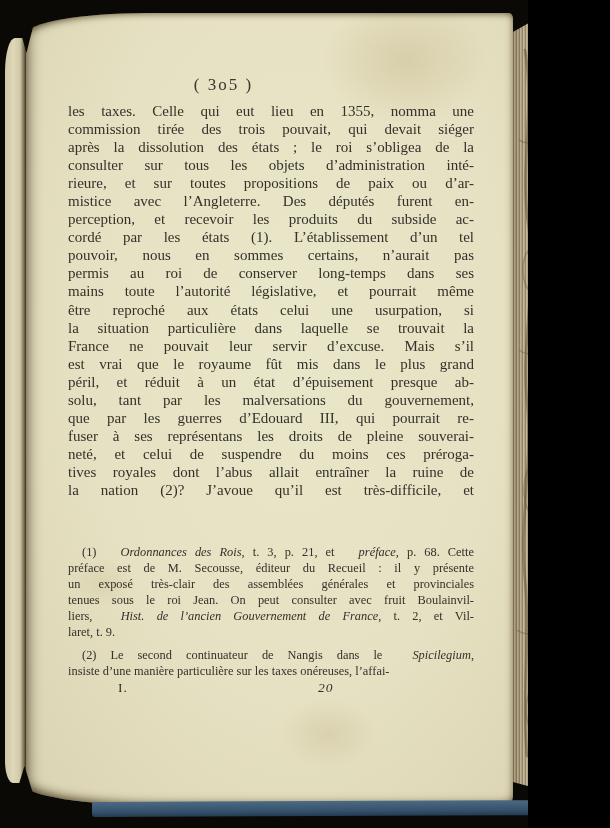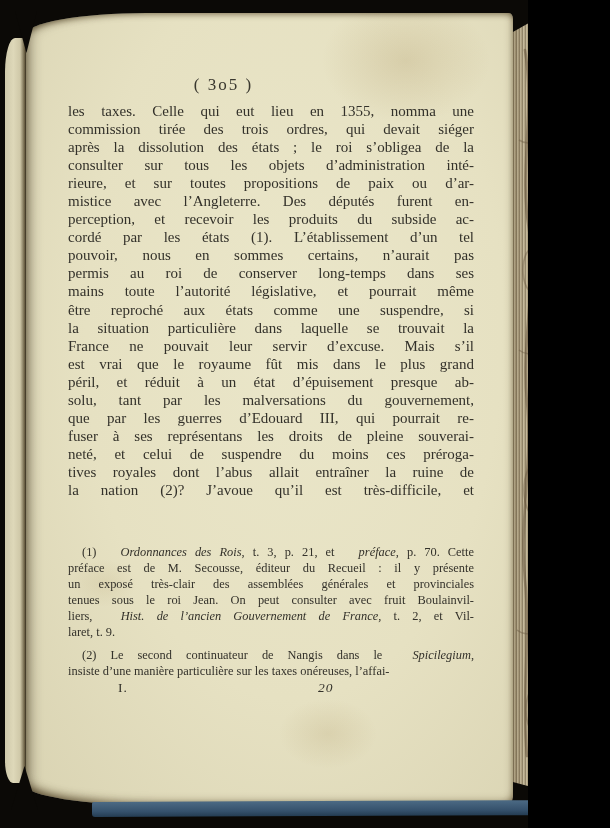--- a/index.html
+++ b/index.html
@@ -97,45 +97,45 @@
 
 <div id="stage">
 
   <div id="sliver"></div>
 
   <div id="page">
     <div id="header">( 3o5 )</div>
 
     <div id="body-text">
         <div class="line">les taxes. Celle qui eut lieu en 1355, nomma une</div>
-        <div class="line">commission tirée des trois ordres, qui devait siéger</div>
+        <div class="line">commission tirée des trois pouvait, qui devait siéger</div>
         <div class="line">après la dissolution des états ; le roi s’obligea de la</div>
         <div class="line">consulter sur tous les objets d’administration inté-</div>
         <div class="line">rieure, et sur toutes propositions de paix ou d’ar-</div>
         <div class="line">mistice avec l’Angleterre. Des députés furent en-</div>
         <div class="line">perception, et recevoir les produits du subside ac-</div>
         <div class="line">cordé par les états (1). L’établissement d’un tel</div>
         <div class="line">pouvoir, nous en sommes certains, n’aurait pas</div>
         <div class="line">permis au roi de conserver long-temps dans ses</div>
         <div class="line">mains toute l’autorité législative, et pourrait même</div>
-        <div class="line">être reproché aux états comme une suspendre, si</div>
+        <div class="line">être reproché aux états celui une usurpation, si</div>
         <div class="line">la situation particulière dans laquelle se trouvait la</div>
         <div class="line">France ne pouvait leur servir d’excuse. Mais s’il</div>
         <div class="line">est vrai que le royaume fût mis dans le plus grand</div>
         <div class="line">péril, et réduit à un état d’épuisement presque ab-</div>
         <div class="line">solu, tant par les malversations du gouvernement,</div>
         <div class="line">que par les guerres d’Edouard III, qui pourrait re-</div>
         <div class="line">fuser à ses représentans les droits de pleine souverai-</div>
         <div class="line">neté, et celui de suspendre du moins ces préroga-</div>
         <div class="line">tives royales dont l’abus allait entraîner la ruine de</div>
         <div class="line">la nation (2)? J’avoue qu’il est très-difficile, et</div>
       </div>
 
     <div id="footnote-1" class="footnote">
-        <div class="line"><span>(1) </span><span class="it">Ordonnances des Rois</span><span>, t. 3, p. 21, et </span><span class="it">préface</span><span>, p. 70. Cette</span></div>
+        <div class="line"><span>(1) </span><span class="it">Ordonnances des Rois</span><span>, t. 3, p. 21, et </span><span class="it">préface</span><span>, p. 68. Cette</span></div>
         <div class="line"><span>préface est de M. Secousse, éditeur du Recueil : il y présente</span></div>
         <div class="line"><span>un exposé très-clair des assemblées générales et provinciales</span></div>
         <div class="line"><span>tenues sous le roi Jean. On peut consulter avec fruit Boulainvil-</span></div>
         <div class="line"><span>liers, </span><span class="it">Hist. de l’ancien Gouvernement de France</span><span>, t. 2, et Vil-</span></div>
         <div class="line"><span>laret, t. 9.</span></div>
       </div>
 
     <div id="footnote-2" class="footnote">
         <div class="line"><span>(2) Le second continuateur de Nangis dans le </span><span class="it">Spicilegium</span><span>,</span></div>
         <div class="line"><span>insiste d’une manière particulière sur les taxes onéreuses, l’affai-</span></div>

